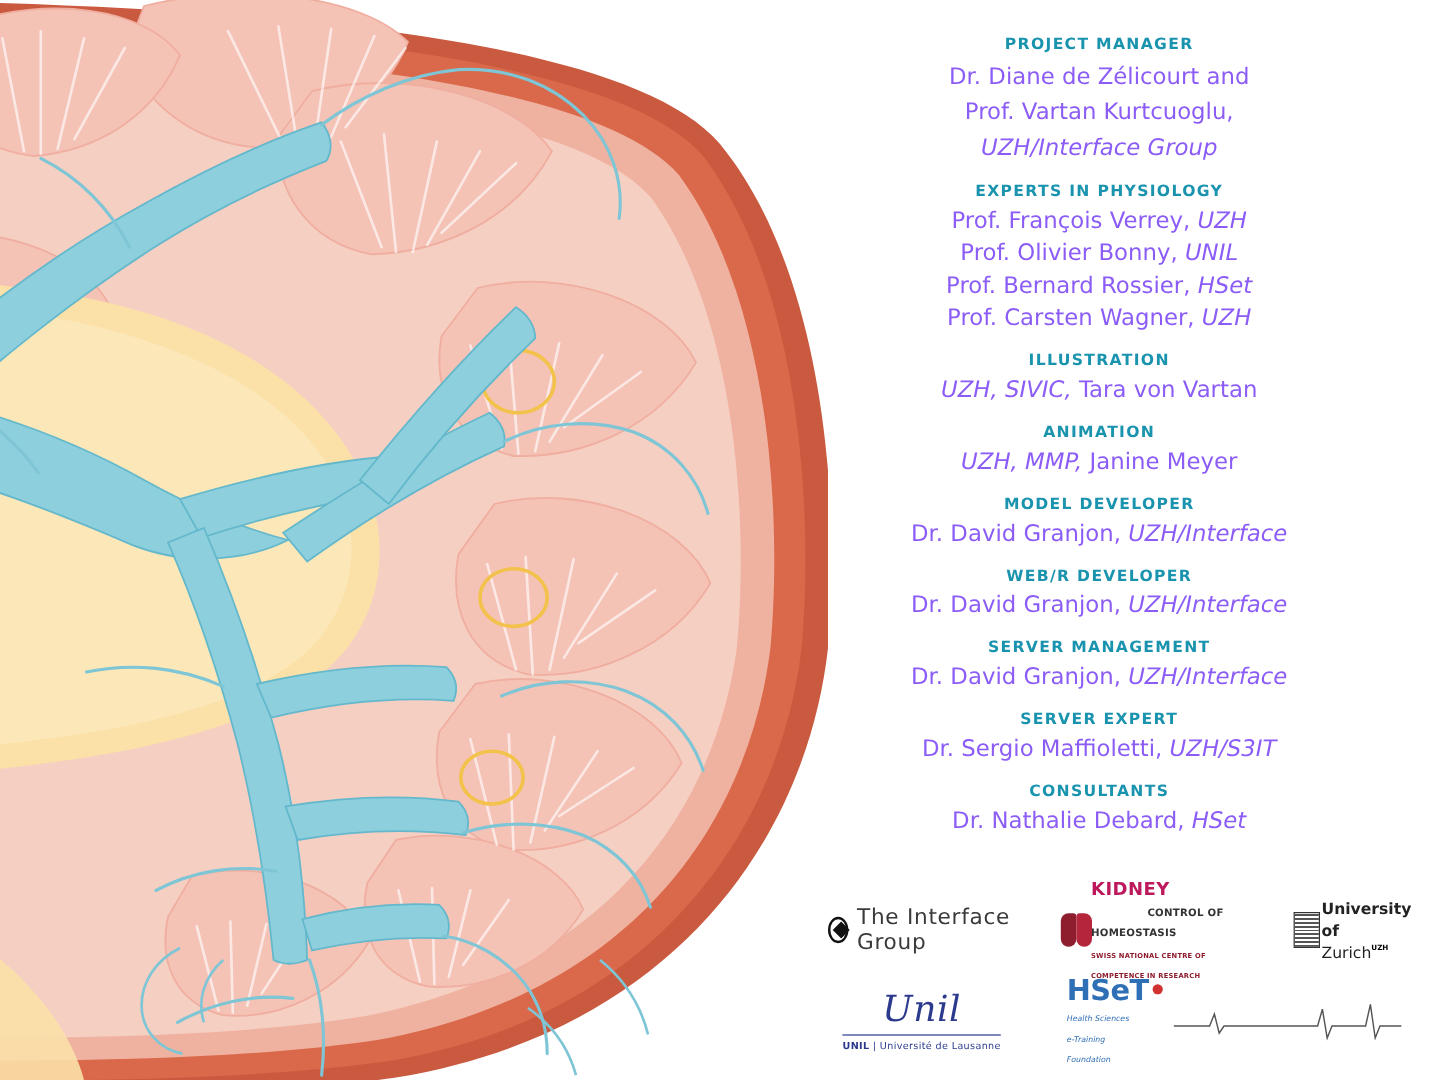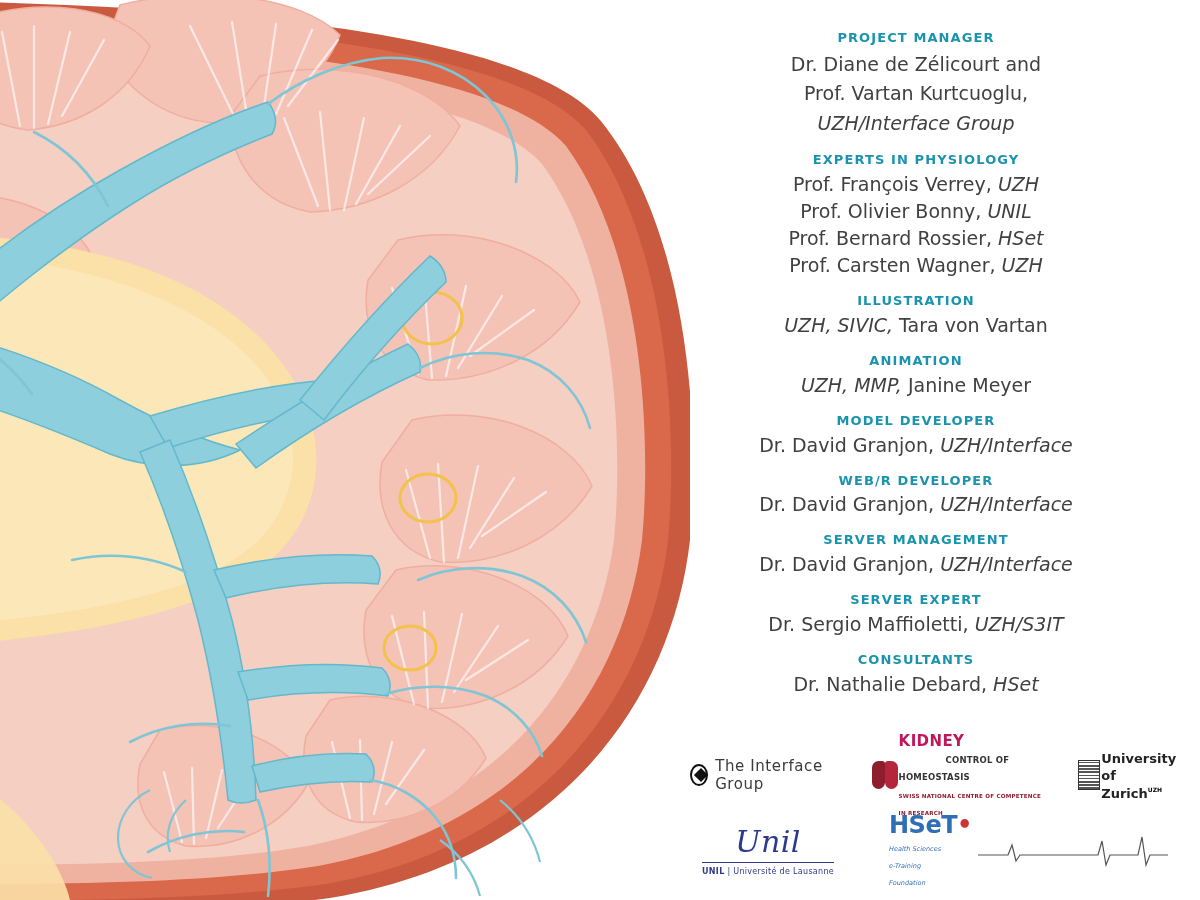--- a/index.html
+++ b/index.html
@@ -38,21 +38,21 @@
   .credit-role {
     color: #1a94ae;
     font-size: 13px;
     font-weight: bold;
     letter-spacing: 1.1px;
     text-transform: uppercase;
     margin-bottom: 2px;
     line-height: 1.3;
   }
   .credit-line {
-    color: #404040;
+    color: #8b5cf6;
     font-size: 19px;
     line-height: 1.42;
     white-space: nowrap;
   }
   .credit-line .org { font-style: italic; }
 
   
   .credit-block.first .credit-role { margin-bottom: 3px; }
   .credit-block.first .credit-line { line-height: 1.55; }
 
@@ -81,21 +81,21 @@
     position: relative;
   }
   .if-mark::after {
     content: "";
     position: absolute;
     left: 4px; top: 4px;
     width: 10px; height: 10px;
     background: #111;
     transform: rotate(45deg);
   }
-  .if-text { font-size: 15px; color: #3a3a3a; letter-spacing: .6px; }
+  .if-text { font-size: 18px; color: #3a3a3a; letter-spacing: .6px; }
 
   
   .kid { display: flex; align-items: center; gap: 6px; }
   .kid-shape { width: 26px; height: 30px; position: relative; }
   .kid-shape::before, .kid-shape::after {
     content: "";
     position: absolute;
     width: 13px; height: 28px;
     background: #8e1d2e;
     border-radius: 9px 4px 9px 9px;
@@ -111,21 +111,21 @@
   
   .uzh { display: flex; align-items: center; gap: 1px; }
   .uzh-crest {
     width: 26px; height: 30px;
     border: 1px solid #333;
     background:
       repeating-linear-gradient(0deg, #555 0 1.6px, #fff 1.6px 3.2px);
   }
   .uzh-txt { line-height: 1.1; text-align: left; }
   .uzh-t1 { font-size: 13px; font-weight: bold; color: #222; }
-  .uzh-t2 { font-size: 13px; font-weight: bold; color: #222; }
+  .uzh-t2 { font-size: 13px; font-weight: normal; color: #222; }
   .uzh-sup { font-size: 6px; vertical-align: super; font-weight: bold; }
 
   
   .unil { text-align: center; }
   .unil-wordmark {
     font-family: "DejaVu Serif", "Liberation Serif", serif;
     font-style: italic;
     font-size: 30px;
     color: #2b3a8c;
     line-height: 1;

